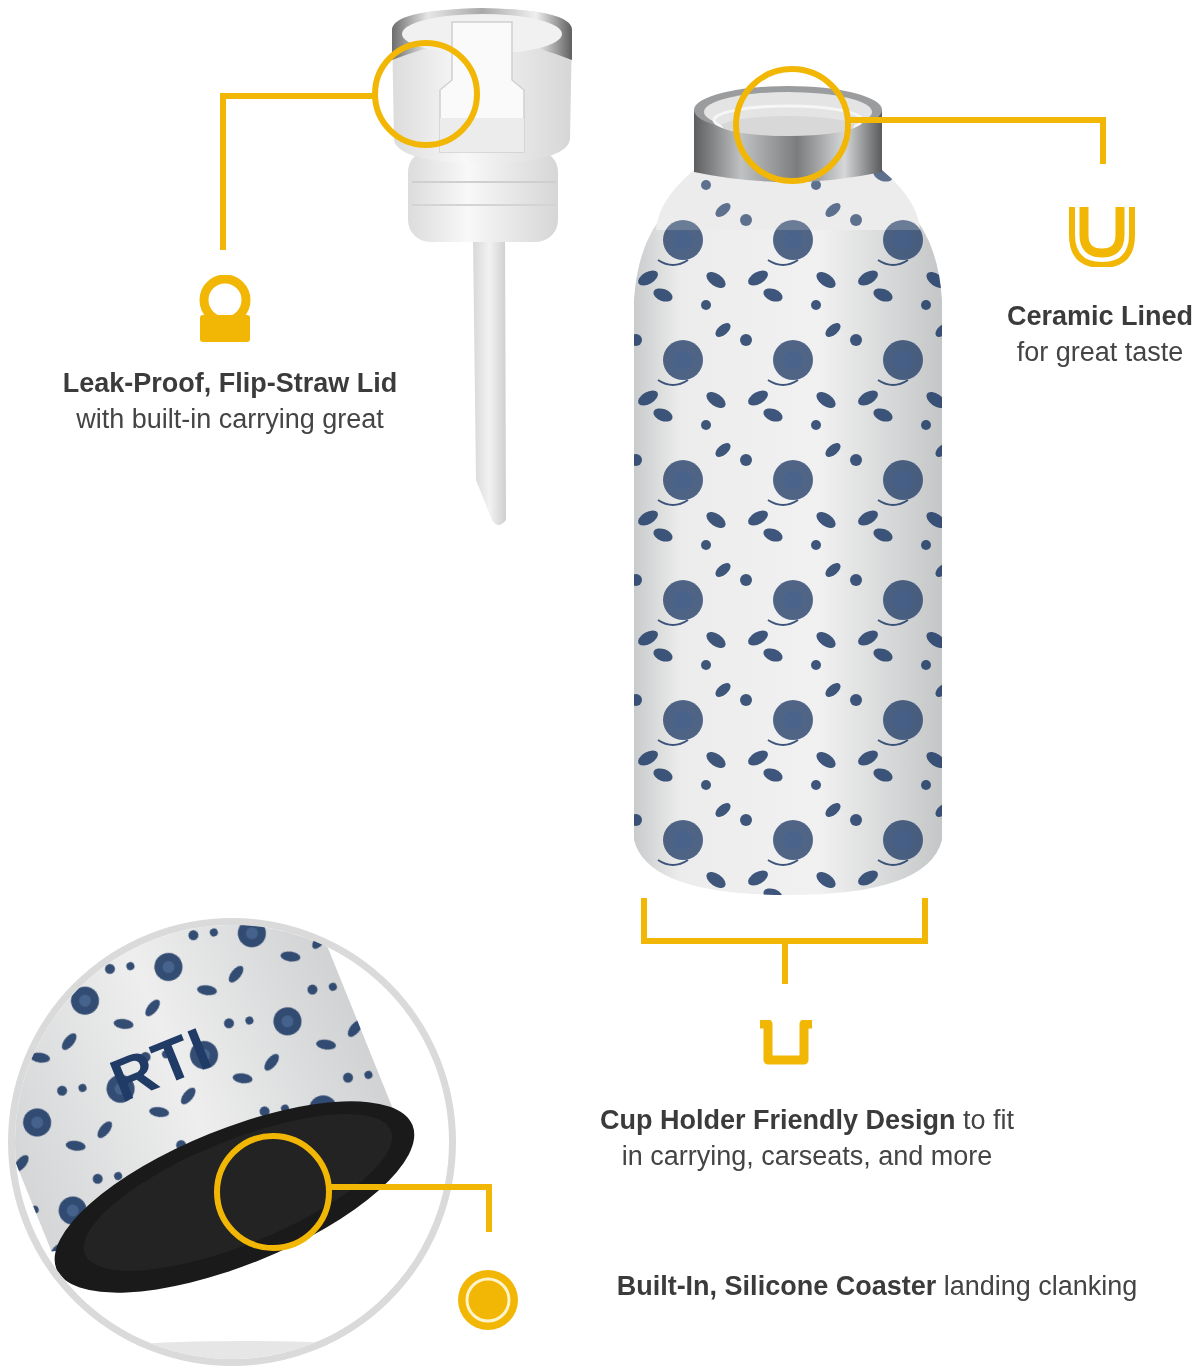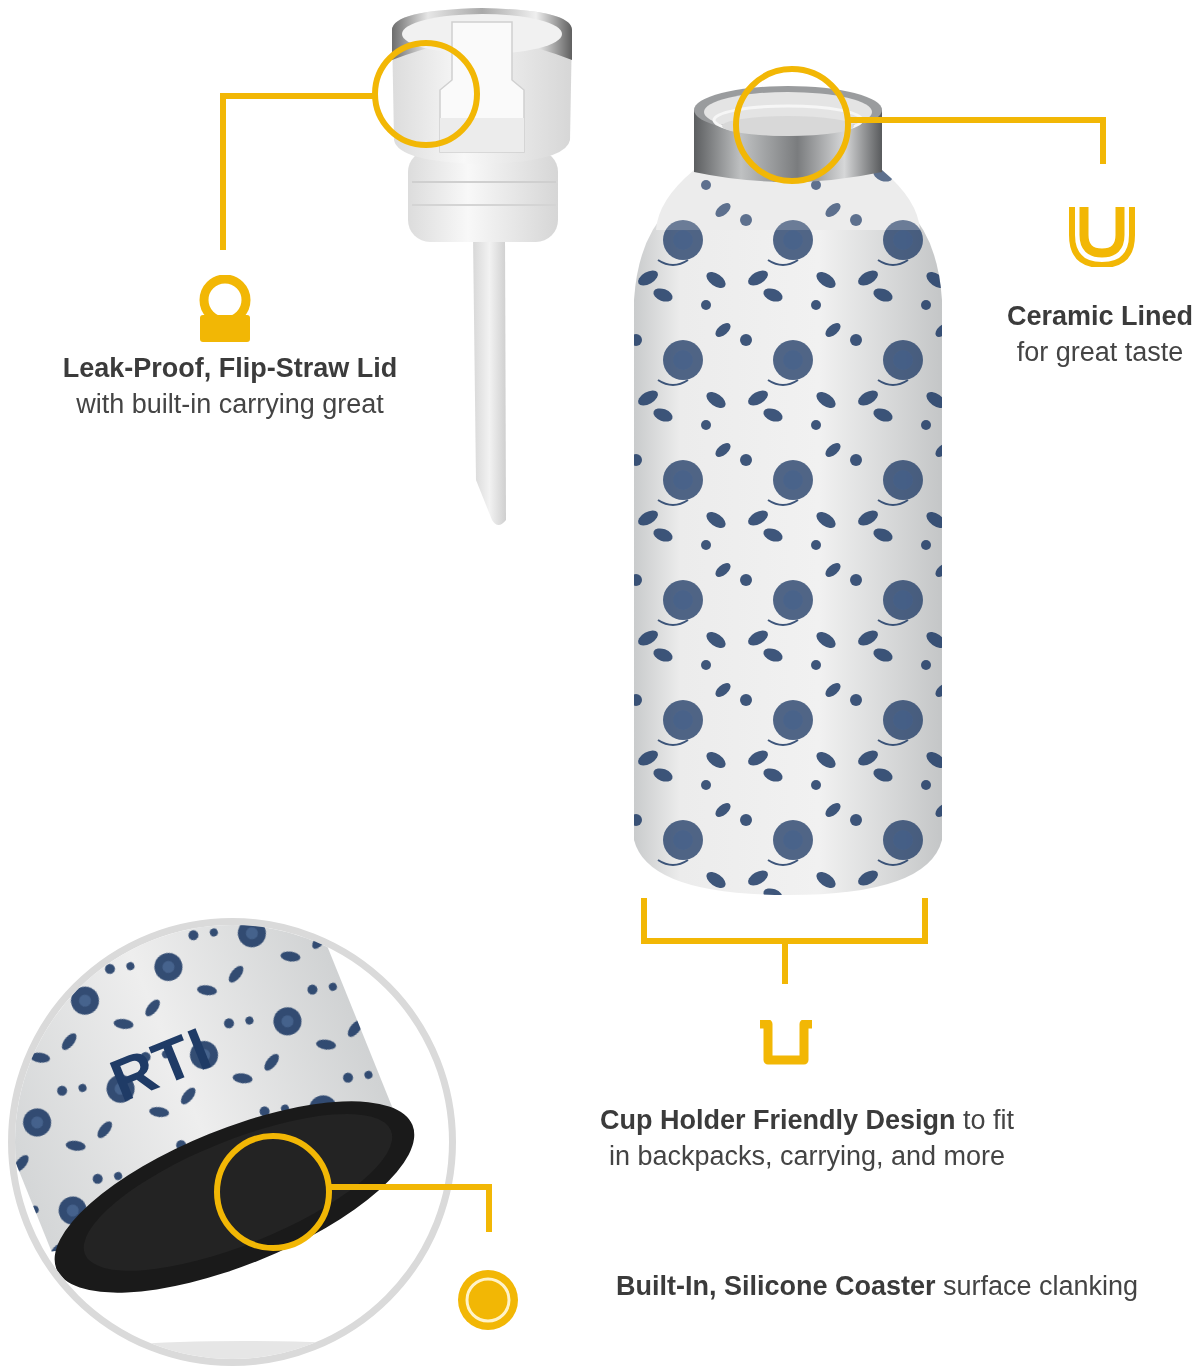--- a/index.html
+++ b/index.html
@@ -54,21 +54,21 @@
 <div class="abs" style="left:372px;top:40px;width:108px;height:108px;border:6px solid #F2B705;border-radius:50%;box-sizing:border-box;"></div>
 
 <div class="abs" style="left:220px;top:93px;width:154px;height:6px;background:#F2B705;"></div>
 <div class="abs" style="left:220px;top:93px;width:6px;height:157px;background:#F2B705;"></div>
 
 <svg class="abs" style="left:198px;top:275px;" width="54" height="70" viewBox="0 0 54 70">
   <circle cx="27" cy="25" r="21" fill="none" stroke="#F2B705" stroke-width="9"></circle>
   <rect x="2" y="40" width="50" height="27" rx="3" fill="#F2B705"></rect>
 </svg>
 
-<div class="feat center" style="left:30px;top:350px;width:400px;">
+<div class="feat center" style="left:30px;top:365px;width:400px;">
   <div class="feature-title">Leak-Proof, Flip-Straw Lid</div>
   <div class="feature-text">with built-in carrying great</div>
 </div>
 
 <svg class="abs" style="left:628px;top:80px;" width="320" height="820" viewBox="0 0 320 820">
   <defs>
     <linearGradient id="bodyG" x1="0" x2="1">
       <stop offset="0" stop-color="#c9cbcc"></stop>
         <stop offset=".15" stop-color="#ececec"></stop>
       <stop offset=".6" stop-color="#f1f1f1"></stop>
@@ -127,21 +127,21 @@
 <div class="abs" style="left:922px;top:898px;width:6px;height:46px;background:#F2B705;"></div>
 <div class="abs" style="left:641px;top:938px;width:287px;height:6px;background:#F2B705;"></div>
 <div class="abs" style="left:782px;top:938px;width:6px;height:46px;background:#F2B705;"></div>
 
 <svg class="abs" style="left:758px;top:1020px;" width="56" height="50" viewBox="0 0 56 50">
   <path d="M2 4 L10 4 L10 40 L46 40 L46 4 L54 4" fill="none" stroke="#F2B705" stroke-width="9" stroke-linejoin="round"></path>
 </svg>
 
 <div class="feat" style="left:567px;top:1102px;width:480px;">
   <div><span class="feature-title">Cup Holder Friendly Design</span><span class="feature-text"> to fit</span></div>
-  <div class="feature-text">in backpacks, carrying, and more</div>
+  <div class="feature-text">in carrying, carseats, and more</div>
 </div>
 
 <div class="abs" style="left:8px;top:918px;width:448px;height:448px;border:7px solid #DADADA;border-radius:50%;box-sizing:border-box;background:#fff;overflow:hidden;">
   <svg width="440" height="440" viewBox="0 0 440 440">
     <defs>
       <pattern id="floral2" width="90" height="95" patternUnits="userSpaceOnUse">
         <g fill="#1F3B66">
           <circle cx="45" cy="30" r="14"></circle>
           <circle cx="45" cy="30" r="6" fill="#345483"></circle>
           <ellipse cx="15" cy="62" rx="10" ry="5" transform="rotate(-30 15 62)"></ellipse>
@@ -171,14 +171,14 @@
 <div class="abs" style="left:214px;top:1133px;width:118px;height:118px;border:6px solid #F2B705;border-radius:50%;box-sizing:border-box;"></div>
 <div class="abs" style="left:330px;top:1184px;width:162px;height:6px;background:#F2B705;"></div>
 <div class="abs" style="left:486px;top:1184px;width:6px;height:48px;background:#F2B705;"></div>
 
 <svg class="abs" style="left:455px;top:1267px;" width="66" height="66" viewBox="0 0 66 66">
   <circle cx="33" cy="33" r="30" fill="#F2B705"></circle>
   <circle cx="33" cy="33" r="21" fill="none" stroke="#fff3c9" stroke-width="3"></circle>
 </svg>
 
 <div class="feat" style="left:557px;top:1268px;width:640px;">
-  <div><span class="feature-title">Built-In, Silicone Coaster</span><span class="feature-text"> surface clanking</span></div>
+  <div><span class="feature-title">Built-In, Silicone Coaster</span><span class="feature-text"> landing clanking</span></div>
 </div>
 
 </body></html>

